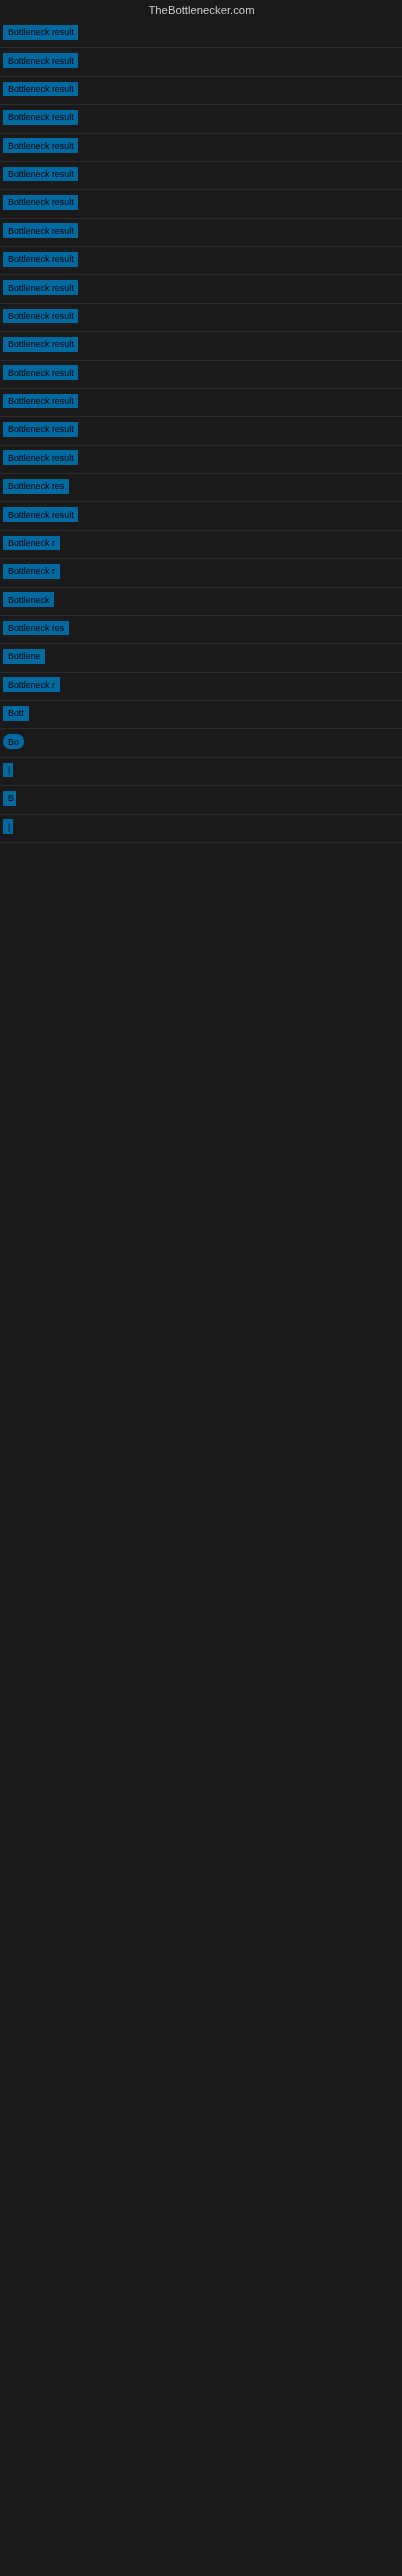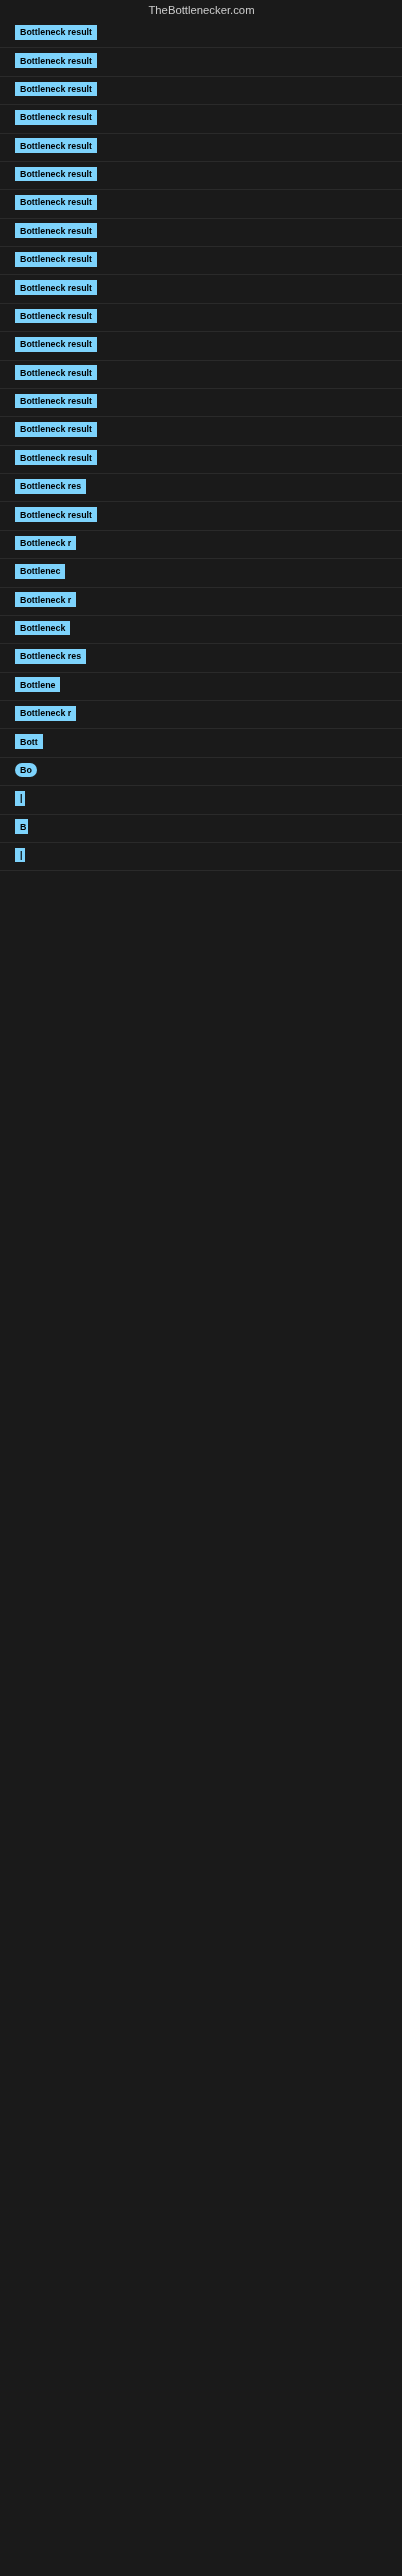--- a/index.html
+++ b/index.html
@@ -15,29 +15,28 @@
       position: relative;
     }
     .site-title {
       text-align: center;
       color: #cccccc;
       font-size: 11.3px;
       padding: 4px 0;
       background-color: #1a1a1a;
     }
     .bottleneck-badge {
-      background-color: #7dd3fc;
+      background-color: #0369a1;
       color: #000;
       font-size: 8.9px;
-      font-weight: bold;
+      font-weight: normal;
       padding: 2.4px 4.8px;
       white-space: nowrap;
       overflow: hidden;
       display: inline-block;
-      margin-left: 12px;
     }
     .item-row {
       padding: 4.8px 3.2px;
       border-bottom: 0.8px solid #2a2a2a;
     }
   </style>
 </head>
 <body>
 
 <div class="site-title">
@@ -57,21 +56,20 @@
     <div class="item-row"><span class="bottleneck-badge" style="max-width: 98px;">Bottleneck result</span></div>
     <div class="item-row"><span class="bottleneck-badge" style="max-width: 97px;">Bottleneck result</span></div>
     <div class="item-row"><span class="bottleneck-badge" style="max-width: 95px;">Bottleneck result</span></div>
     <div class="item-row"><span class="bottleneck-badge" style="max-width: 93px;">Bottleneck result</span></div>
     <div class="item-row"><span class="bottleneck-badge" style="max-width: 92px;">Bottleneck result</span></div>
     <div class="item-row"><span class="bottleneck-badge" style="max-width: 90px;">Bottleneck result</span></div>
     <div class="item-row"><span class="bottleneck-badge" style="max-width: 89px;">Bottleneck result</span></div>
     <div class="item-row"><span class="bottleneck-badge" style="max-width: 81px;">Bottleneck res</span></div>
     <div class="item-row"><span class="bottleneck-badge" style="max-width: 87px;">Bottleneck result</span></div>
     <div class="item-row"><span class="bottleneck-badge" style="max-width: 71px;">Bottleneck r</span></div>
-    <div class="item-row"><span class="bottleneck-badge" style="max-width: 61px;">Bottlenec</span></div>
     <div class="item-row"><span class="bottleneck-badge" style="max-width: 71px;">Bottleneck r</span></div>
     <div class="item-row"><span class="bottleneck-badge" style="max-width: 64px; text-align: right;">Bottleneck</span></div>
     <div class="item-row"><span class="bottleneck-badge" style="max-width: 81px;">Bottleneck res</span></div>
     <div class="item-row"><span class="bottleneck-badge" style="max-width: 56px;">Bottlene</span></div>
     <div class="item-row"><span class="bottleneck-badge" style="max-width: 71px;">Bottleneck r</span></div>
     <div class="item-row"><span class="bottleneck-badge" style="max-width: 34px;">Bott</span></div>
     <div class="item-row"><span class="bottleneck-badge" style="max-width: 22.5px; border-radius: 7px;">Bo</span></div>
     <div class="item-row"><span class="bottleneck-badge" style="max-width: 8px;">|</span></div>
     <div class="item-row"><span class="bottleneck-badge" style="max-width: 13px;">B</span></div>
     <div class="item-row"><span class="bottleneck-badge" style="max-width: 8px;">|</span></div>

